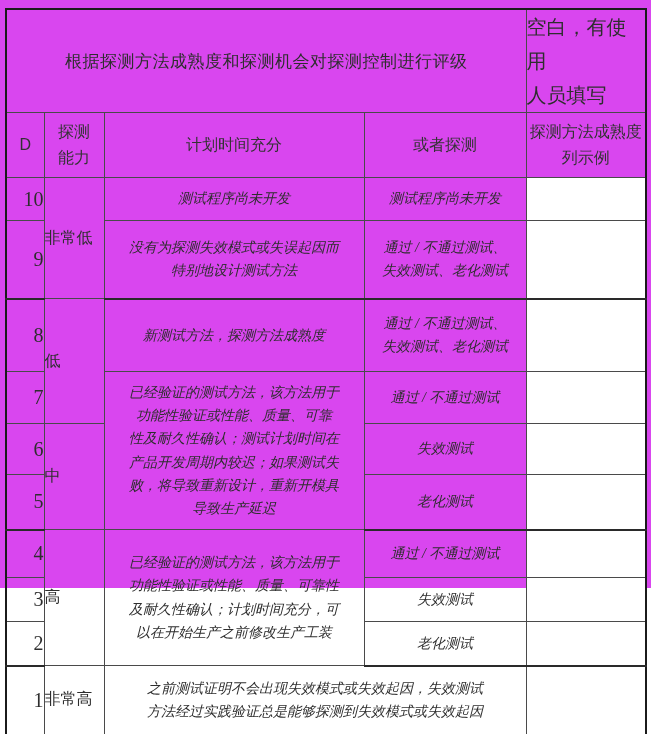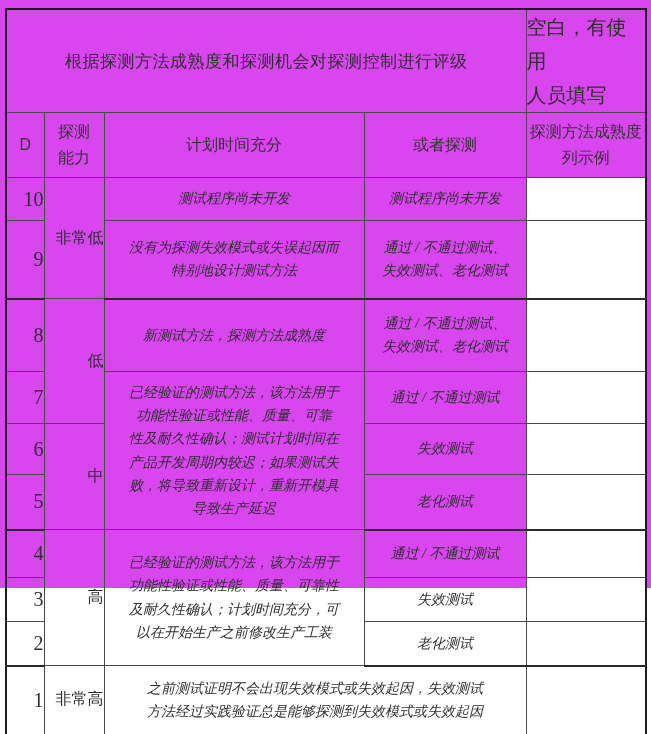--- a/index.html
+++ b/index.html
@@ -63,21 +63,21 @@
     font-size: 16px;
     white-space: pre-line;
     line-height: 1.65;
     color: #333333;
   }
   .c-num {
     text-align: right;
     font-size: 20px;
   }
   .c-cap {
-    text-align: right;
+    text-align: left;
     font-size: 16px;
   }
   .c-text {
     font-size: 14px;
     line-height: 1.66;
     white-space: pre-line;
     padding: 3px 2px 3px 7px;
     text-align: center;
     font-style: italic;
   }

